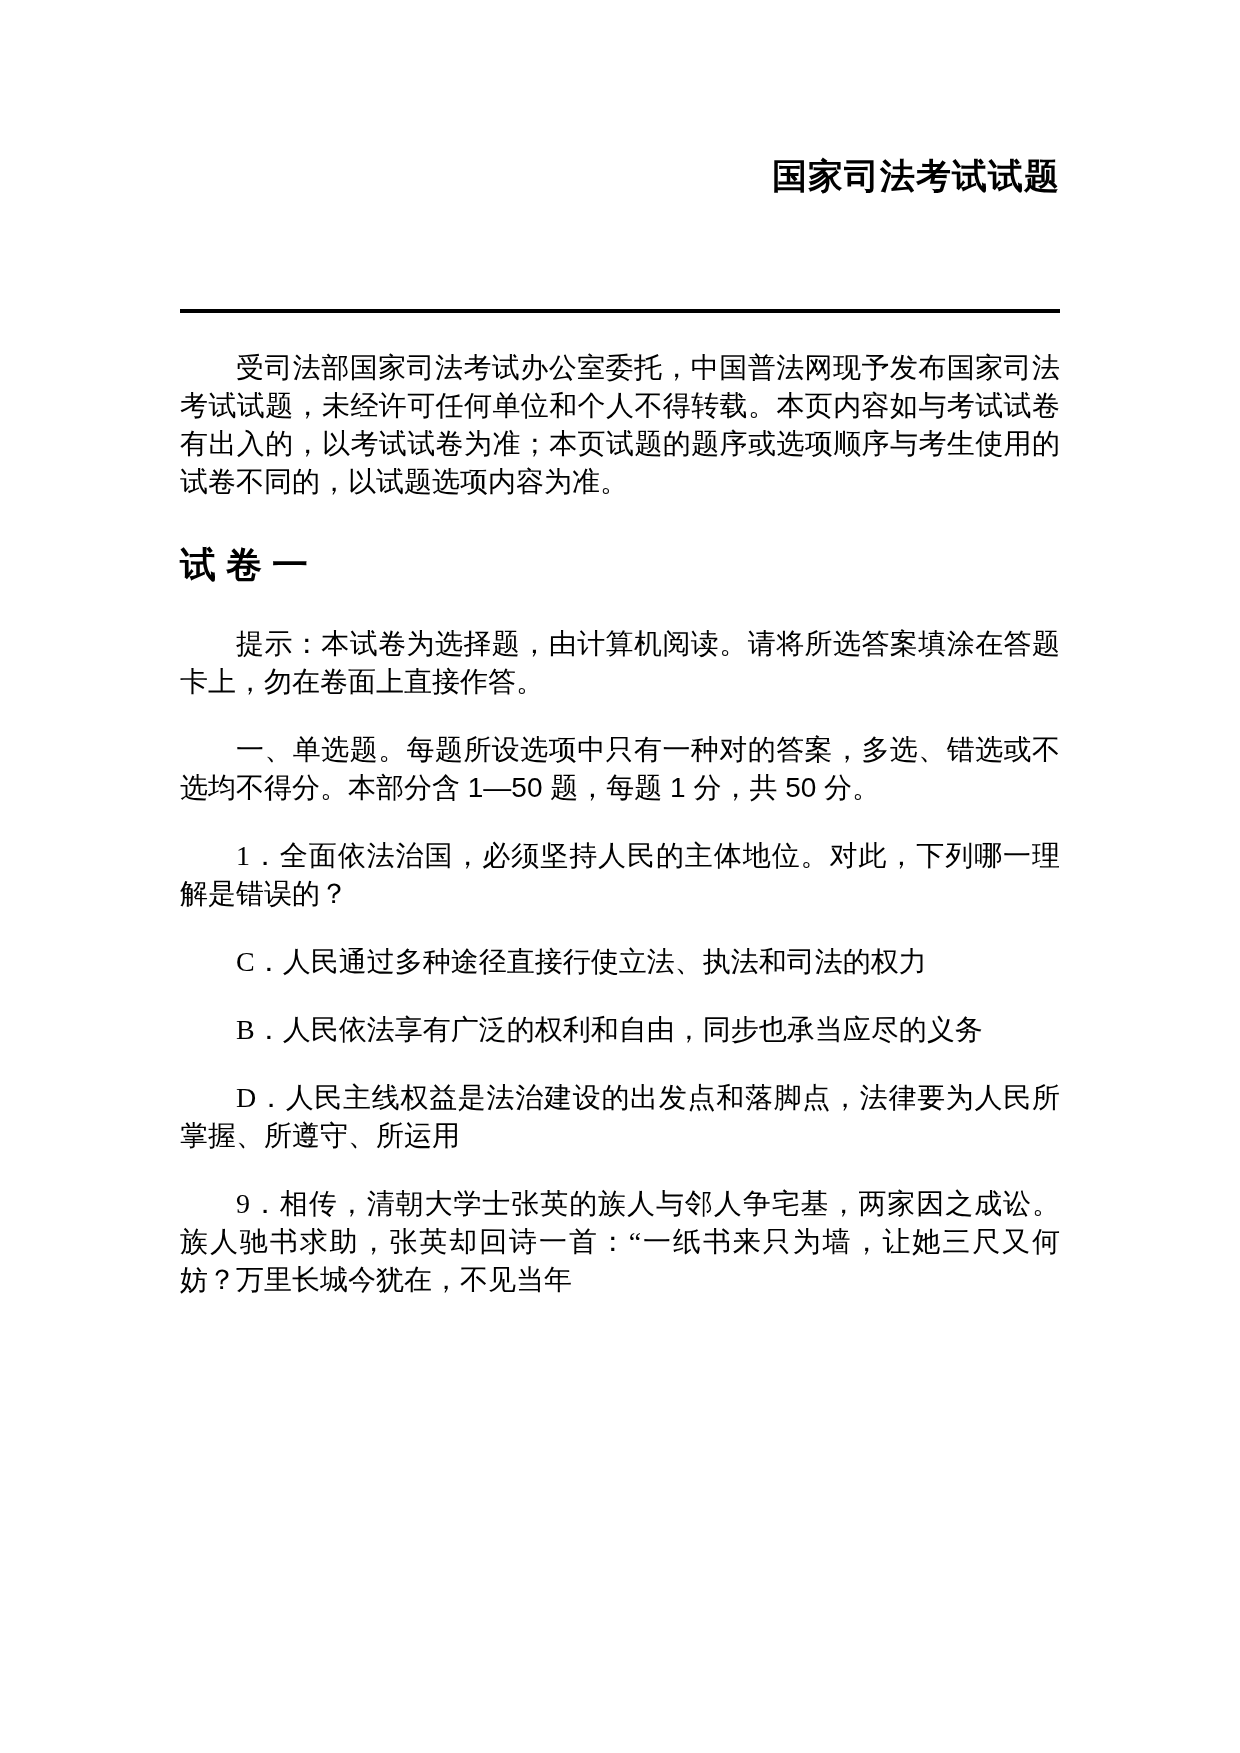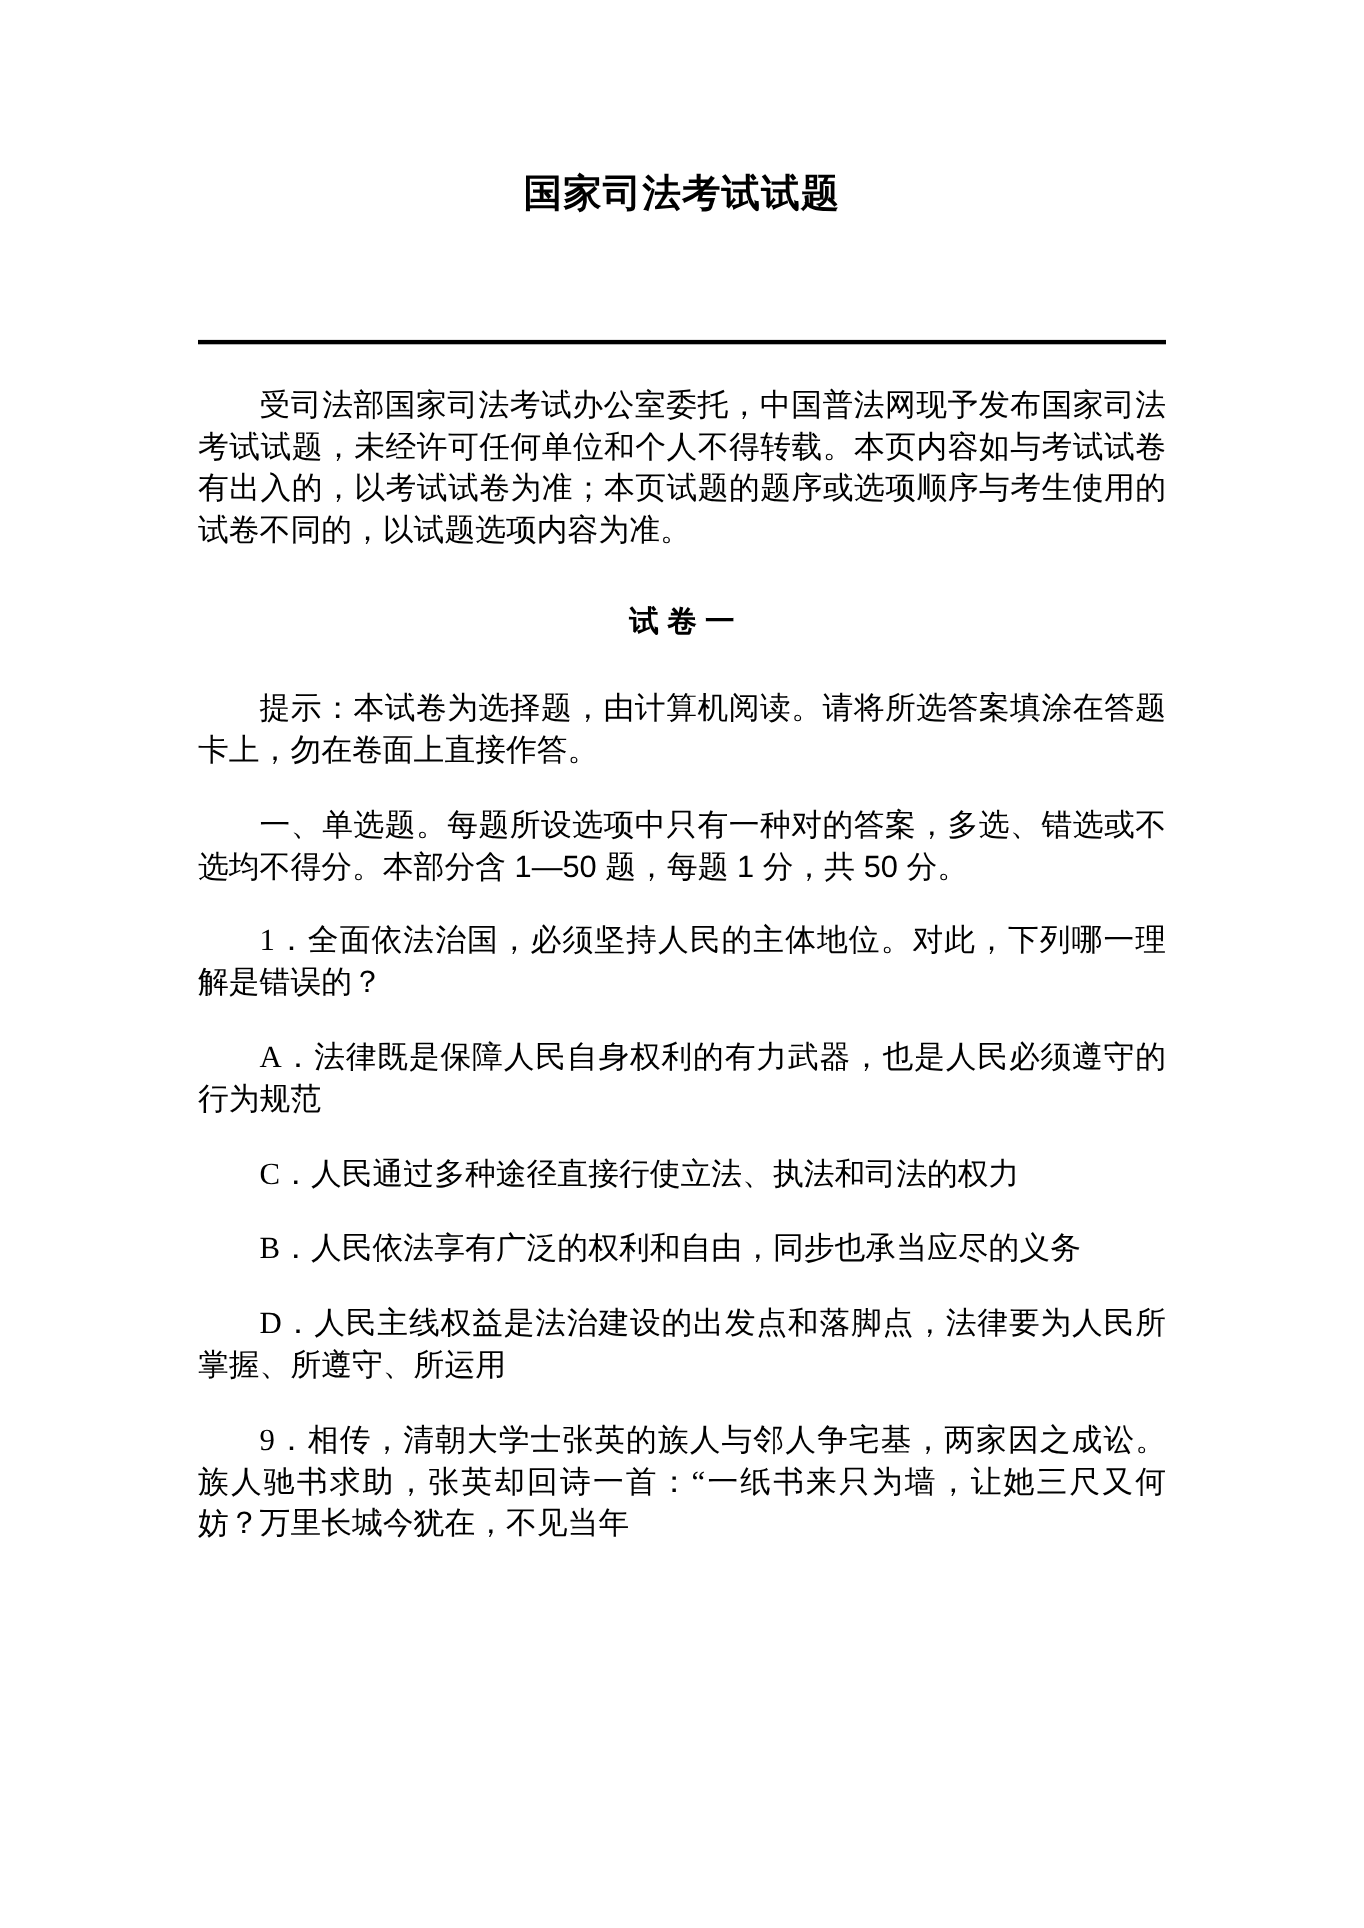--- a/index.html
+++ b/index.html
@@ -13,21 +13,21 @@
   .page {
     width: 880px;
     margin: 0 auto;
     padding-top: 155px;
   }
   h1.doc-title {
     font-family: "Liberation Sans", sans-serif;
     font-size: 35px;
     line-height: 42px;
     font-weight: bold;
-    text-align: center;
+    text-align: right;
     margin: 0;
     letter-spacing: 1px;
   }
   hr.title-rule {
     border: 0;
     height: 4px;
     background: #000000;
     margin: 112px 0 0 0;
   }
   p {
@@ -36,24 +36,24 @@
     line-height: 38px;
     text-indent: 2em;
     text-align: justify;
   }
   p.first-after-rule { margin-top: 36px; }
   p.notice-para { margin-top: 40px; }
   .hei { font-family: "Liberation Sans", sans-serif; }
   .song { font-family: Liberation Serif, serif; }
   h2.volume-heading {
     font-family: "Liberation Sans", sans-serif;
-    font-size: 27px;
+    font-size: 36px;
     line-height: 40px;
     font-weight: bold;
-    text-align: center;
+    text-align: left;
     margin: 44px 0 0 0;
   }
   .question { margin: 0; padding: 0; }
 </style>
 </head>
 <body>
 
 <div class="page">
 
   <h1 class="doc-title">国家司法考试试题</h1>
@@ -63,21 +63,20 @@
   <p class="hei first-after-rule">受司法部国家司法考试办公室委托，中国普法网现予发布国家司法考试试题，未经许可任何单位和个人不得转载。本页内容如与考试试卷有出入的，以考试试卷为准；本页试题的题序或选项顺序与考生使用的试卷不同的，以试题选项内容为准。</p>
 
   <h2 class="volume-heading">试 卷 一</h2>
 
   <p class="hei notice-para">提示：本试卷为选择题，由计算机阅读。请将所选答案填涂在答题卡上，勿在卷面上直接作答。</p>
 
   <p class="hei">一、单选题。每题所设选项中只有一种对的答案，多选、错选或不选均不得分。本部分含 1—50 题，每题 1 分，共 50 分。</p>
 
   <div class="question">
     <p class="song">1．全面依法治国，必须坚持人民的主体地位。对此，下列哪一理解是错误的？</p>
-    <p class="song">A．法律既是保障人民自身权利的有力武器，也是人民必须遵守的行为规范</p>
     <p class="song">C．人民通过多种途径直接行使立法、执法和司法的权力</p>
     <p class="song">B．人民依法享有广泛的权利和自由，同步也承当应尽的义务</p>
     <p class="song">D．人民主线权益是法治建设的出发点和落脚点，法律要为人民所掌握、所遵守、所运用</p>
   </div>
 
   <div class="question">
     <p class="song">9．相传，清朝大学士张英的族人与邻人争宅基，两家因之成讼。族人驰书求助，张英却回诗一首：“一纸书来只为墙，让她三尺又何妨？万里长城今犹在，不见当年</p>
   </div>
 
 </div>

